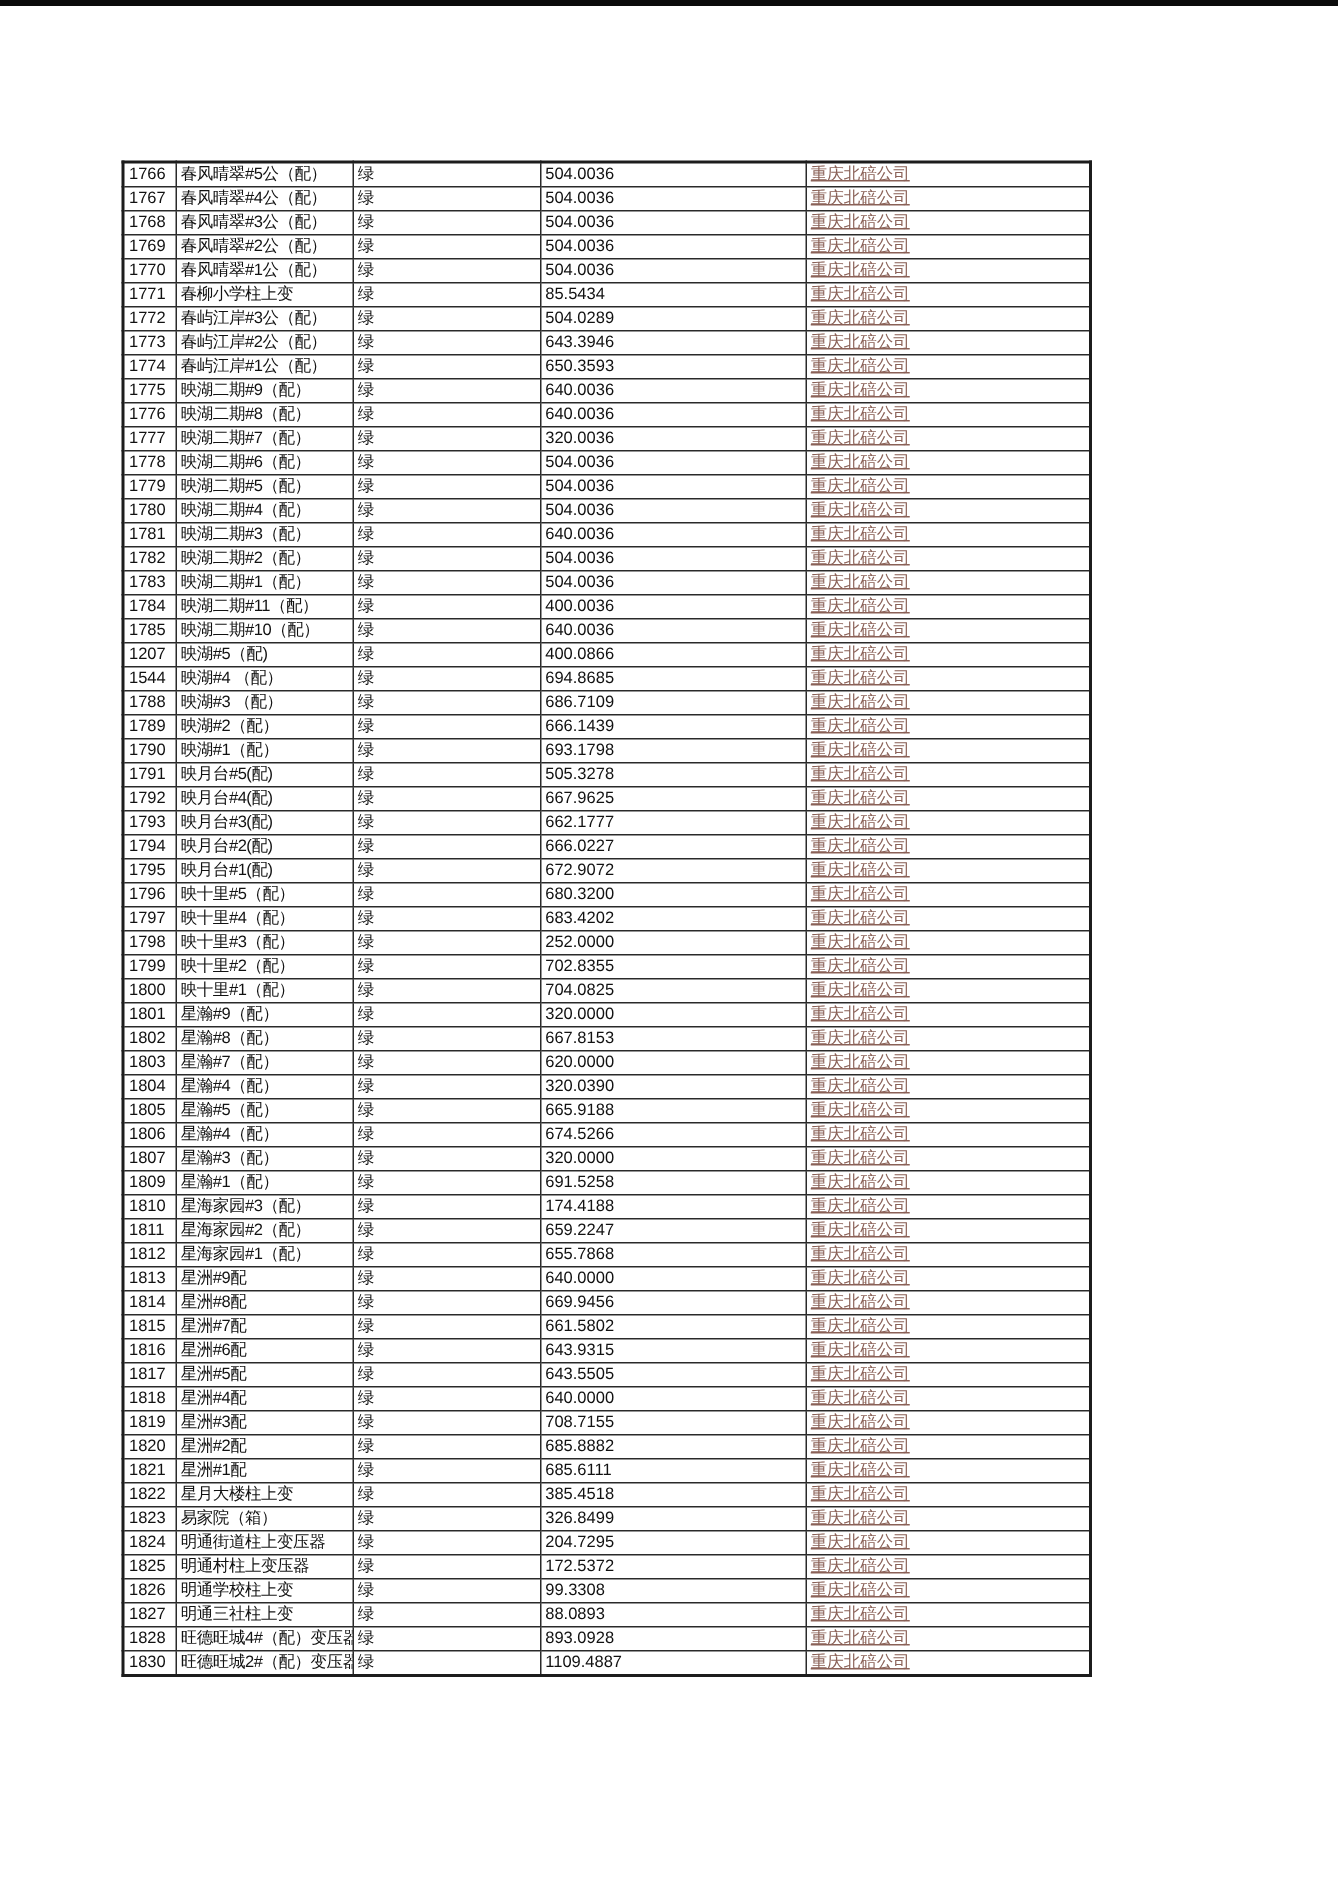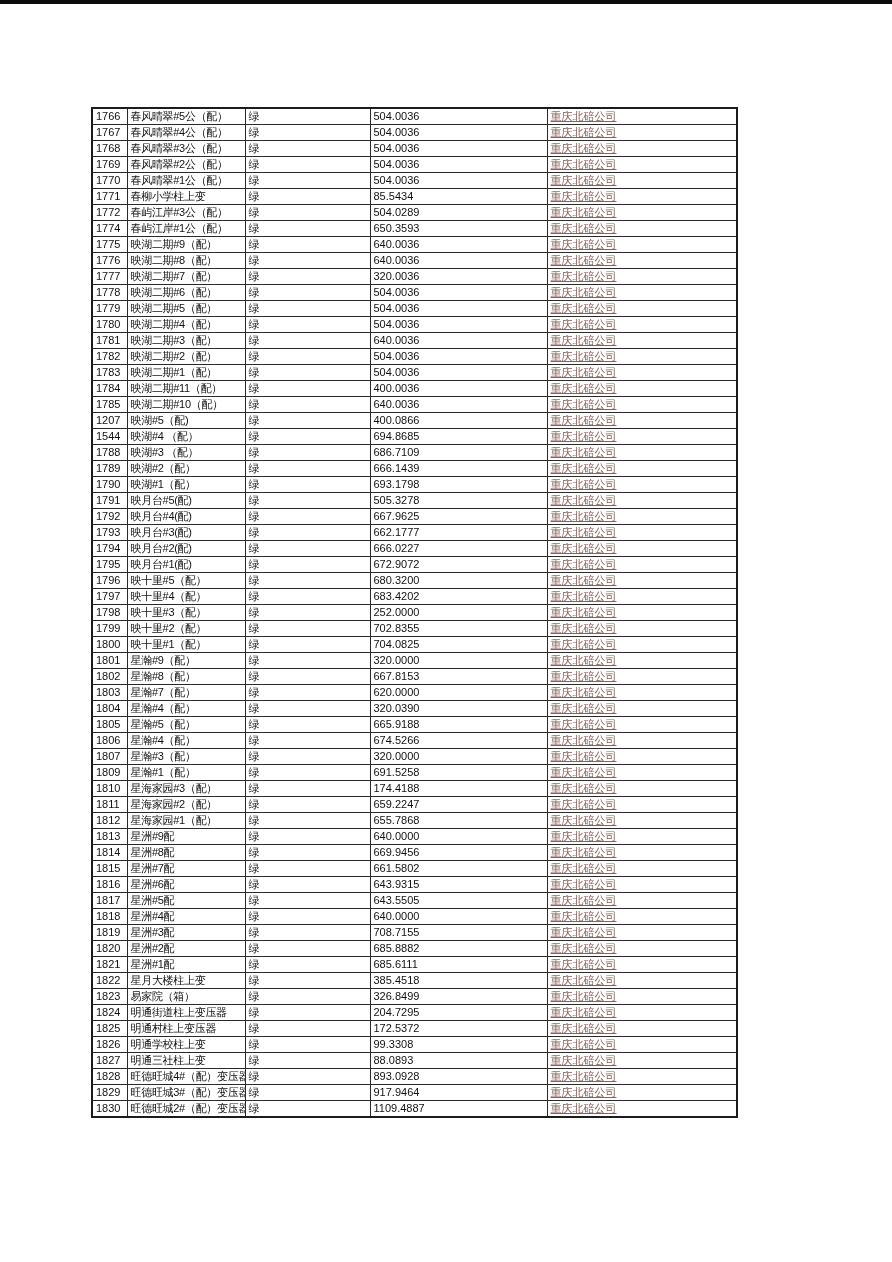--- a/index.html
+++ b/index.html
@@ -19,21 +19,21 @@
   }
   .top-bar {
     position: absolute;
     top: 0; left: 0;
     width: 892px;
     height: 4px;
     background: #0b0b0b;
   }
   table.sheet {
     position: absolute;
-    left: 91px;
+    left: 81px;
     top: 107px;
     border-collapse: collapse;
     table-layout: fixed;
     width: 645px;
     border: 2px solid #1c1c1c;
   }
   table.sheet td {
     border: 1px solid #2a2a2a;
     height: 15px;
     font-size: 11px;
@@ -112,20 +112,27 @@
           <td class="c-company"><a style="color: rgb(138, 97, 87);">重庆北碚公司</a></td>
         </tr>
         <tr>
           <td class="c-id">1772</td>
           <td class="c-name">春屿江岸#3公（配）</td>
           <td class="c-status">绿</td>
           <td class="c-value">504.0289</td>
           <td class="c-company"><a style="color: rgb(138, 97, 87);">重庆北碚公司</a></td>
         </tr>
         <tr>
+          <td class="c-id">1773</td>
+          <td class="c-name">春屿江岸#2公（配）</td>
+          <td class="c-status">绿</td>
+          <td class="c-value">643.3946</td>
+          <td class="c-company"><a style="color: rgb(138, 97, 87);">重庆北碚公司</a></td>
+        </tr>
+        <tr>
           <td class="c-id">1774</td>
           <td class="c-name">春屿江岸#1公（配）</td>
           <td class="c-status">绿</td>
           <td class="c-value">650.3593</td>
           <td class="c-company"><a style="color: rgb(138, 97, 87);">重庆北碚公司</a></td>
         </tr>
         <tr>
           <td class="c-id">1775</td>
           <td class="c-name">映湖二期#9（配）</td>
           <td class="c-status">绿</td>
@@ -487,27 +494,20 @@
           <td class="c-name">明通三社柱上变</td>
           <td class="c-status">绿</td>
           <td class="c-value">88.0893</td>
           <td class="c-company"><a style="color: rgb(138, 97, 87);">重庆北碚公司</a></td>
         </tr>
         <tr>
           <td class="c-id">1828</td>
           <td class="c-name">旺德旺城4#（配）变压器</td>
           <td class="c-status">绿</td>
           <td class="c-value">893.0928</td>
-          <td class="c-company"><a style="color: rgb(138, 97, 87);">重庆北碚公司</a></td>
-        </tr>
-        <tr>
-          <td class="c-id">1829</td>
-          <td class="c-name">旺德旺城3#（配）变压器</td>
-          <td class="c-status">绿</td>
-          <td class="c-value">917.9464</td>
           <td class="c-company"><a style="color: rgb(138, 97, 87);">重庆北碚公司</a></td>
         </tr>
         <tr>
           <td class="c-id">1830</td>
           <td class="c-name">旺德旺城2#（配）变压器</td>
           <td class="c-status">绿</td>
           <td class="c-value">1109.4887</td>
           <td class="c-company"><a style="color: rgb(138, 97, 87);">重庆北碚公司</a></td>
         </tr>
       </tbody>

